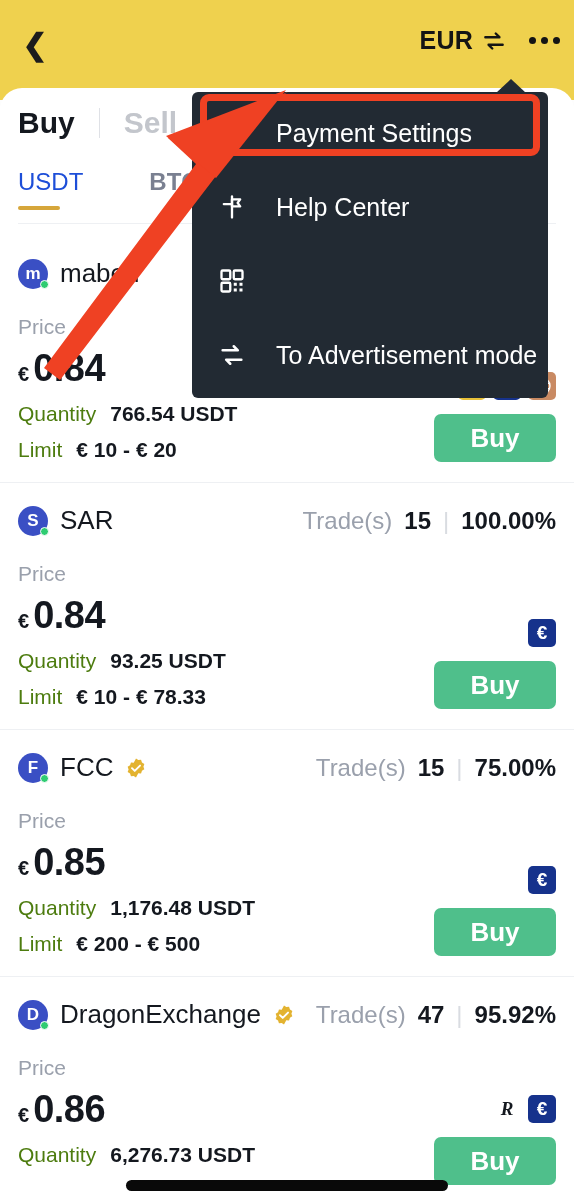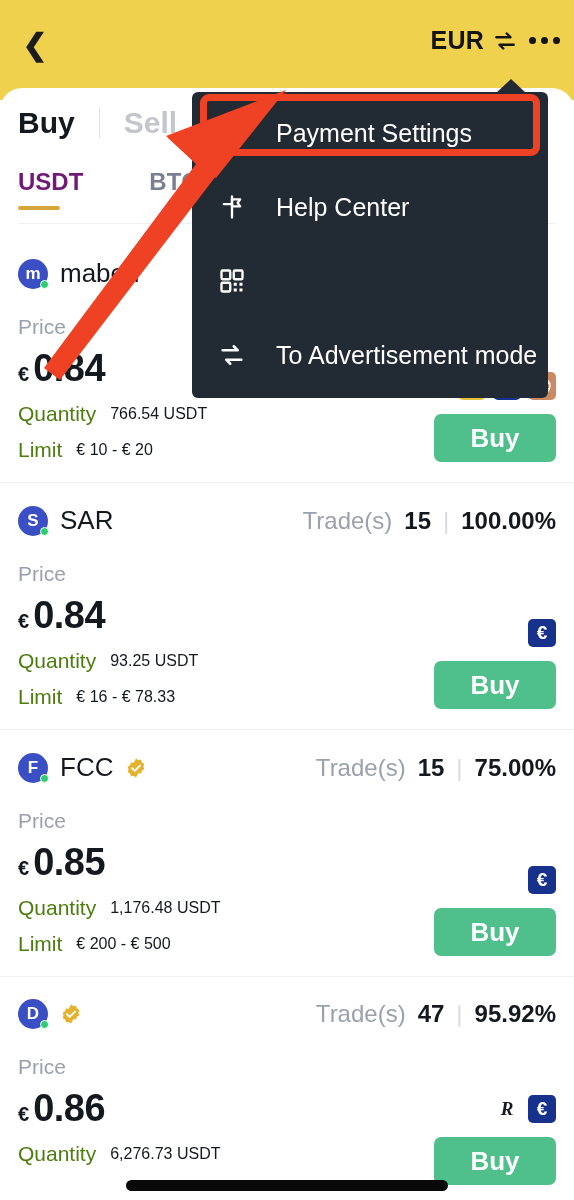--- a/index.html
+++ b/index.html
@@ -18,21 +18,21 @@
   }
   .back-chevron {
     position:absolute; left:14px; top:24px;
     width:42px; height:42px;
     display:flex; align-items:center; justify-content:center;
     font-size:30px; color:#1c1c1c; font-weight:700;
     line-height:1;
   }
   .hdr-right {
     position:absolute; right:12px; top:26px;
-    display:flex; align-items:center; gap:9px;
+    display:flex; align-items:center; gap:20px;
   }
   .cur-group { display:flex; align-items:center; gap:8px; }
   .cur-label { font-size:25px; font-weight:600; color:#141414; letter-spacing:.2px; }
   .swap-ico { width:26px; height:26px; display:block; }
   .dots-ico {
     display:flex; align-items:center; gap:5px; padding:4px 2px;
   }
   .dots-ico i { width:7px; height:7px; border-radius:50%; background:#141414; display:block; }
 
   
@@ -54,21 +54,21 @@
   
   .coin-tabs {
     position:absolute; top:80px; left:18px; right:0;
     display:flex; align-items:flex-start; gap:0;
   }
   .coin-tab {
     position:relative; font-size:24px; color:#7a8091; font-weight:600;
     padding:0 34px 14px 0; min-width:70px;
   }
   .coin-tab:not(:first-child) { padding-left:32px; }
-  .coin-tab.active { color:#701a75; font-weight:700; }
+  .coin-tab.active { color:#1d4ed8; font-weight:400; }
   .coin-tab.active::after {
     content:""; position:absolute; left:0; bottom:0;
     width:42px; height:4px; border-radius:2px; background:#d6a63a;
   }
   .coin-divider {
     position:absolute; top:135px; left:18px; width:538px; height:1px;
     background:#eef0f3;
   }
 
   
@@ -97,21 +97,21 @@
   .stats b { color:#14181f; font-weight:700; }
   .stats .bar { color:#d9dce1; }
 
   .price-label { font-size:21px; color:#9aa0ac; margin-top:26px; }
   .price-row { display:flex; align-items:baseline; gap:4px; margin-top:8px; }
   .cur-sym { font-size:20px; color:#14181f; font-weight:700; }
   .price-val { font-size:38px; color:#14181f; font-weight:700; letter-spacing:-.5px; }
 
   .kv { display:flex; align-items:center; gap:14px; margin-top:12px; }
   .kv .k { font-size:21px; color:#4d7c0f; min-width:0; }
-  .kv .v { font-size:16px; color:#14181f; font-weight:400; }
+  .kv .v { font-size:21px; color:#14181f; font-weight:700; }
 
   .offer-right {
     position:absolute; right:18px; bottom:20px;
     display:flex; flex-direction:column; align-items:flex-end; gap:14px;
   }
   .pay-icons { display:flex; align-items:center; gap:7px; }
   .pm {
     width:28px; height:28px; border-radius:5px;
     display:flex; align-items:center; justify-content:center;
     font-size:19px; font-weight:700; color:#ffffff; flex:none;
@@ -275,21 +275,21 @@
         <div class="price-row">
           <span class="cur-sym">€</span>
           <span class="price-val">0.84</span>
         </div>
         <div class="kv">
           <span class="k">Quantity</span>
           <span class="v">93.25 USDT</span>
         </div>
         <div class="kv">
           <span class="k">Limit</span>
-          <span class="v">€ 16 - € 78.33</span>
+          <span class="v">€ 10 - € 78.33</span>
         </div>
         <div class="offer-right">
           <div class="pay-icons">
             <div class="pm sepa">€</div>
           </div>
           <button class="buy-btn">Buy</button>
         </div>
       </div>
 
       <div class="offer">
@@ -333,20 +333,21 @@
         </div>
       </div>
 
       <div class="offer">
         <div class="offer-top">
           <div class="merchant">
             <div class="avatar">
               <span>D</span>
               <span class="dot"></span>
             </div>
+            <span class="m-name">DragonExchange</span>
             <svg class="verified" viewBox="0 0 24 24">
               <path d="M12 1.6l2.5 1.8 3-.3 1 2.9 2.6 1.6-1 2.9 1 2.9-2.6 1.6-1 2.9-3-.3L12 22.4l-2.5-1.8-3 .3-1-2.9L2.9 16.4l1-2.9-1-2.9L5.5 9l1-2.9 3 .3z" fill="#e3b330"></path>
               <path d="M7.6 12.2l3 3 5.8-5.8" fill="none" stroke="#fff" stroke-width="2.1" stroke-linecap="round" stroke-linejoin="round"></path>
             </svg>
           </div>
           <div class="stats">
             <span>Trade(s)</span>
             <b>47</b>
             <span class="bar">|</span>
             <b>95.92%</b>

